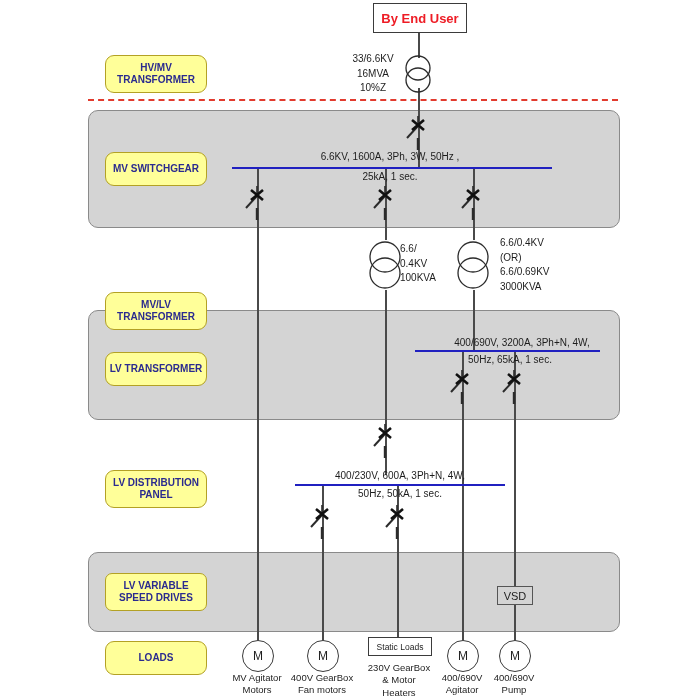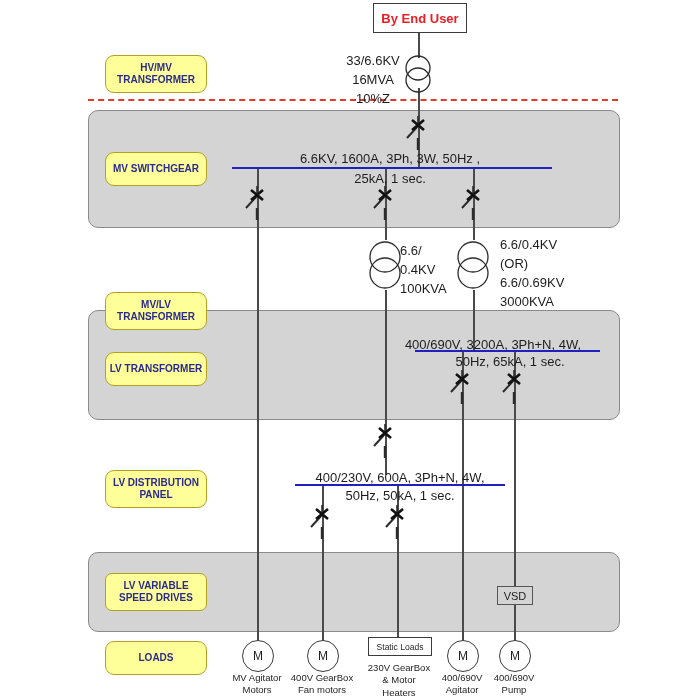--- a/index.html
+++ b/index.html
@@ -12,21 +12,21 @@
     align-items:center;justify-content:center;line-height:1.25;z-index:6;}
 
   .vline{position:absolute;background:#4a4a4a;width:1.6px;z-index:2;}
   .bus{position:absolute;background:#2020c0;height:2.4px;z-index:5;}
   .dashline{position:absolute;border-top:2px dashed #e23b2e;z-index:4;}
 
   .enduser{position:absolute;background:#ffffff;border:1.6px solid #3b3b3b;
     color:#ee1c25;font-size:13px;font-weight:bold;text-align:center;
     display:flex;align-items:center;justify-content:center;z-index:7;}
 
-  .note{position:absolute;color:#1d1d1d;font-size:13px;line-height:1.45;z-index:6;white-space:pre-line;}
+  .note{position:absolute;color:#1d1d1d;font-size:10px;line-height:1.45;z-index:6;white-space:pre-line;}
   .note.ctr{text-align:center;}
 
   .brk{position:absolute;width:26px;height:34px;z-index:6;}
   .brk svg{display:block;}
 
   .xfmr{position:absolute;width:40px;height:50px;z-index:6;}
   .xfmr svg{display:block;}
 
   .motor{position:absolute;width:30px;height:30px;border:1.4px solid #3b3b3b;border-radius:50%;
     background:#ffffff;display:flex;align-items:center;justify-content:center;
@@ -152,21 +152,21 @@
       <circle cx="20" cy="17" r="15" fill="none" stroke="#2b2b2b" stroke-width="1.3"></circle>
       <circle cx="20" cy="33" r="15" fill="none" stroke="#2b2b2b" stroke-width="1.3"></circle>
     </svg>
   </div>
   <div class="note" style="left:500px;top:236px;width:80px;">6.6/0.4KV
 (OR)
 6.6/0.69KV
 3000KVA</div>
 
   <div class="bus" style="left:415px;top:350px;width:185px;"></div>
-  <div class="note ctr" style="left:393px;top:336px;width:200px;text-align:center;">400/690V, 3200A, 3Ph+N, 4W,</div>
+  <div class="note ctr" style="left:422px;top:336px;width:200px;text-align:center;">400/690V, 3200A, 3Ph+N, 4W,</div>
   <div class="note ctr" style="left:410px;top:353px;width:200px;">50Hz, 65kA, 1 sec.</div>
 
   <div class="brk" style="left:449px;top:370px;">
     <svg width="26" height="34" viewBox="0 0 26 34">
       <line x1="13" y1="0" x2="13" y2="10" stroke="#2b2b2b" stroke-width="1.6"></line>
       <line x1="13" y1="10" x2="2" y2="22" stroke="#2b2b2b" stroke-width="2"></line>
       <line x1="13" y1="22" x2="13" y2="34" stroke="#2b2b2b" stroke-width="2.4"></line>
       <line x1="7" y1="4" x2="19" y2="14" stroke="#111" stroke-width="2.6"></line>
       <line x1="19" y1="4" x2="7" y2="14" stroke="#111" stroke-width="2.6"></line>
     </svg>

